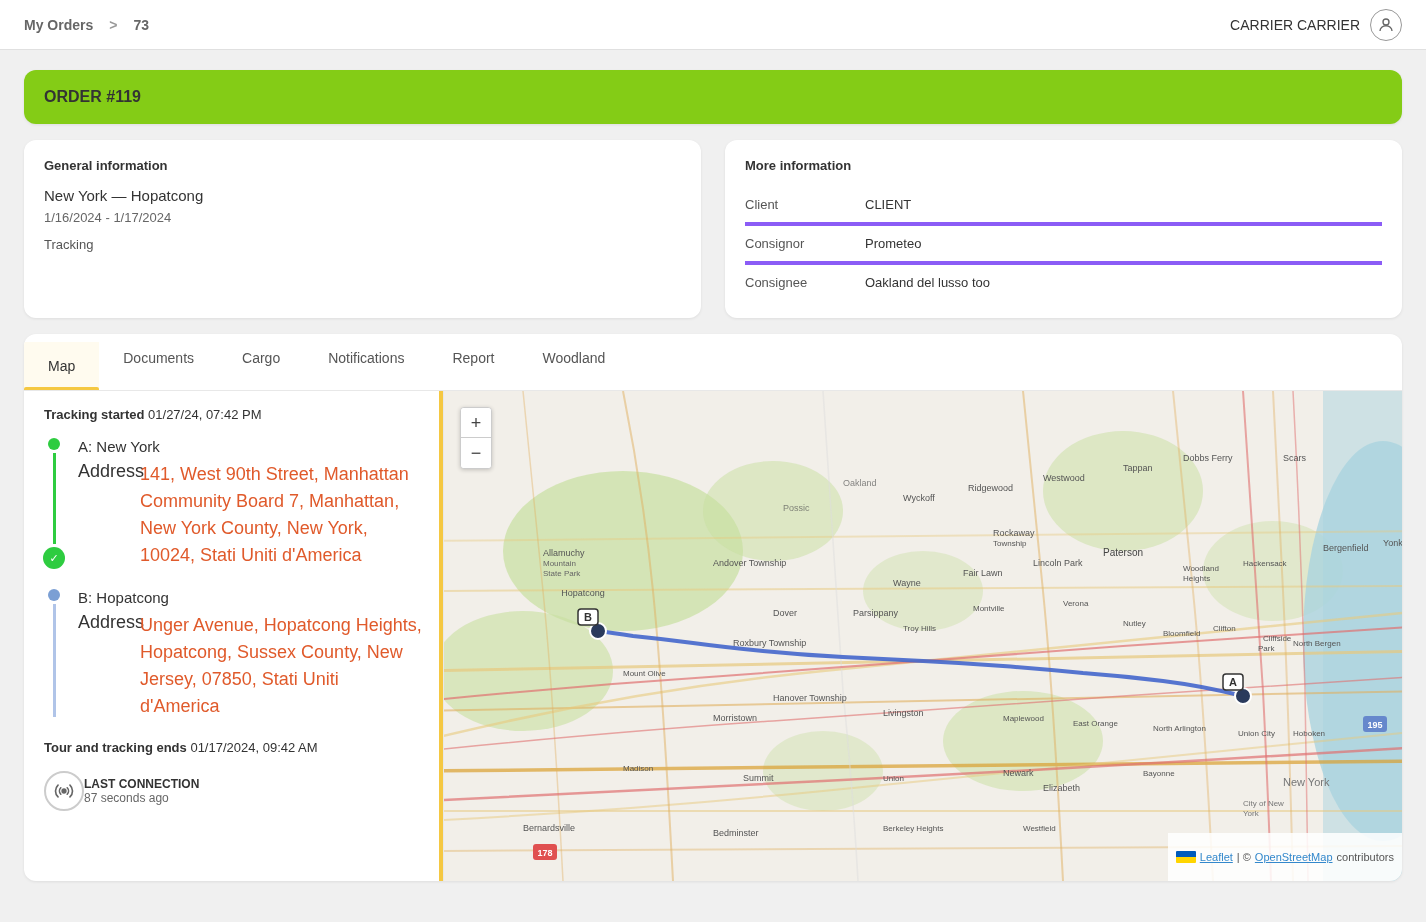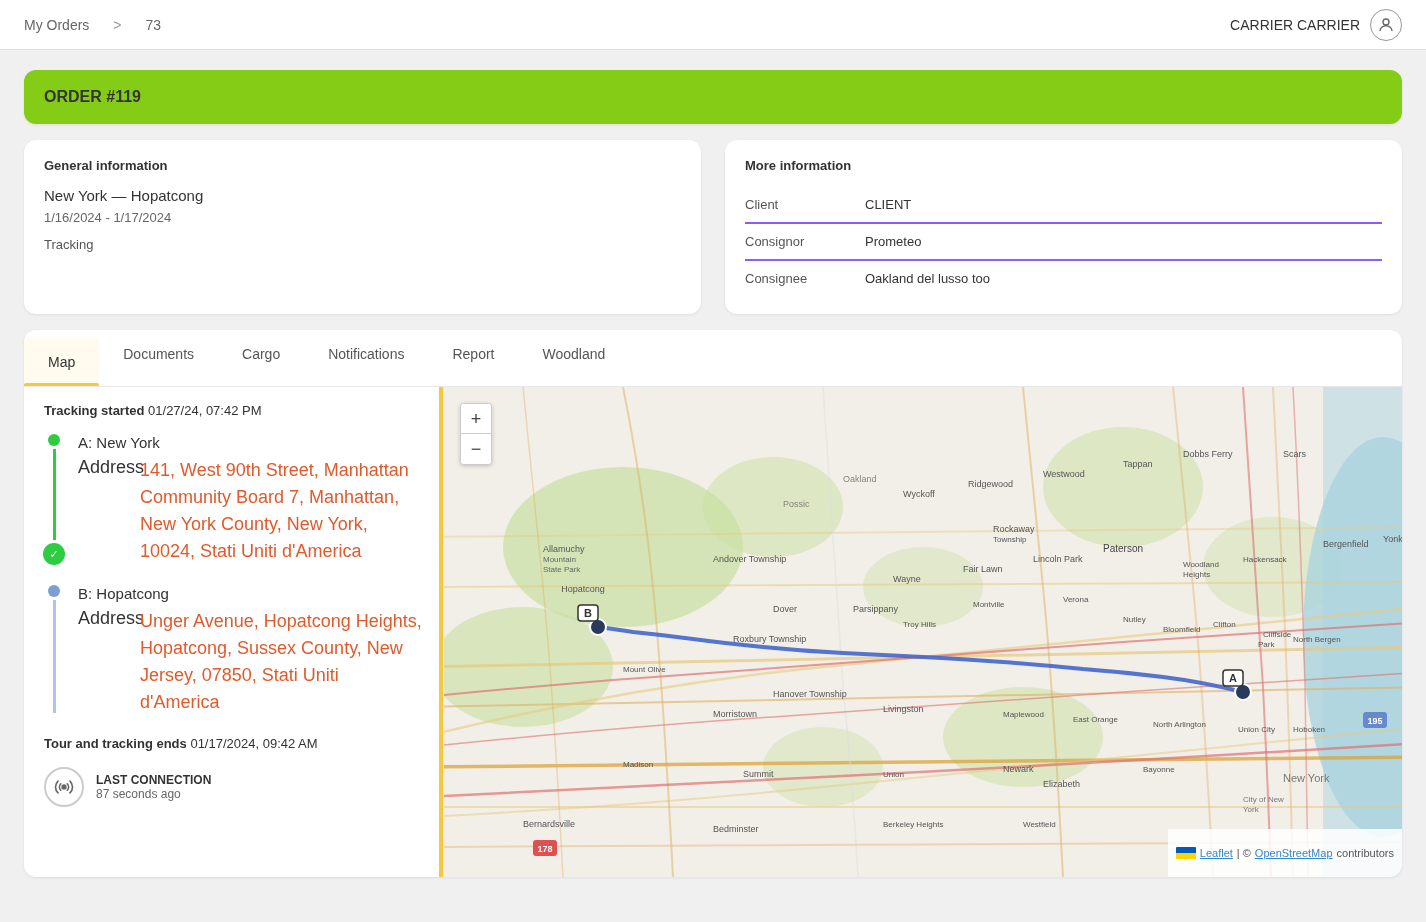--- a/index.html
+++ b/index.html
@@ -11,23 +11,24 @@
       border-bottom: 1px solid #e0e0e0;
       padding: 0 24px;
       height: 50px;
       display: flex;
       align-items: center;
       justify-content: space-between;
     }
     .breadcrumb {
       display: flex;
       align-items: flex-start;
-      gap: 24px;
+      gap: 16px;
       color: #666;
       font-size: 14px;
+      font-weight: bold;
     }
     .breadcrumb .separator { color: #999; }
     .user-area {
       display: flex;
       align-items: center;
       gap: 10px;
       font-size: 14px;
       font-weight: 500;
       color: #333;
     }
@@ -91,21 +92,21 @@
       font-size: 13px;
       color: #555;
     }
     .info-table {
       width: 100%;
       border-collapse: collapse;
     }
     .info-table tr td {
       padding: 10px 0;
       font-size: 13px;
-      border-bottom: 2px solid #8b5cf6;
+      border-bottom: 4px solid #8b5cf6;
     }
     .info-table tr:last-child td { border-bottom: none; }
     .info-table td:first-child { color: #555; width: 120px; }
     .info-table td:last-child { color: #333; font-weight: 500; }
 
     
     .tabs-container {
       background: #fff;
       border-radius: 12px;
       box-shadow: 0 1px 3px rgba(0,0,0,0.08);
@@ -242,21 +243,20 @@
 
     .tour-ends {
       font-size: 13px;
       margin-bottom: 16px;
     }
     .tour-ends strong { font-weight: 700; }
 
     .last-connection {
       display: flex;
       align-items: center;
-      gap: 12px;
       font-size: 12px;
     }
     .signal-icon {
       width: 40px; height: 40px;
       border-radius: 50%;
       border: 2px solid #ccc;
       display: flex; align-items: center; justify-content: center;
       color: #666;
       font-size: 18px;
     }

